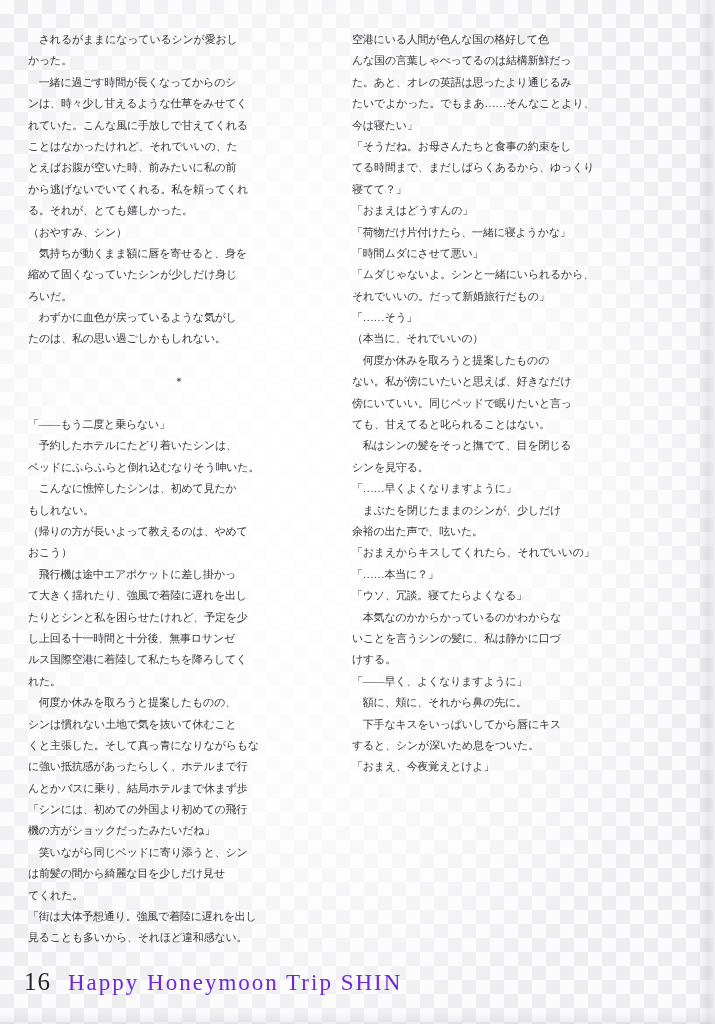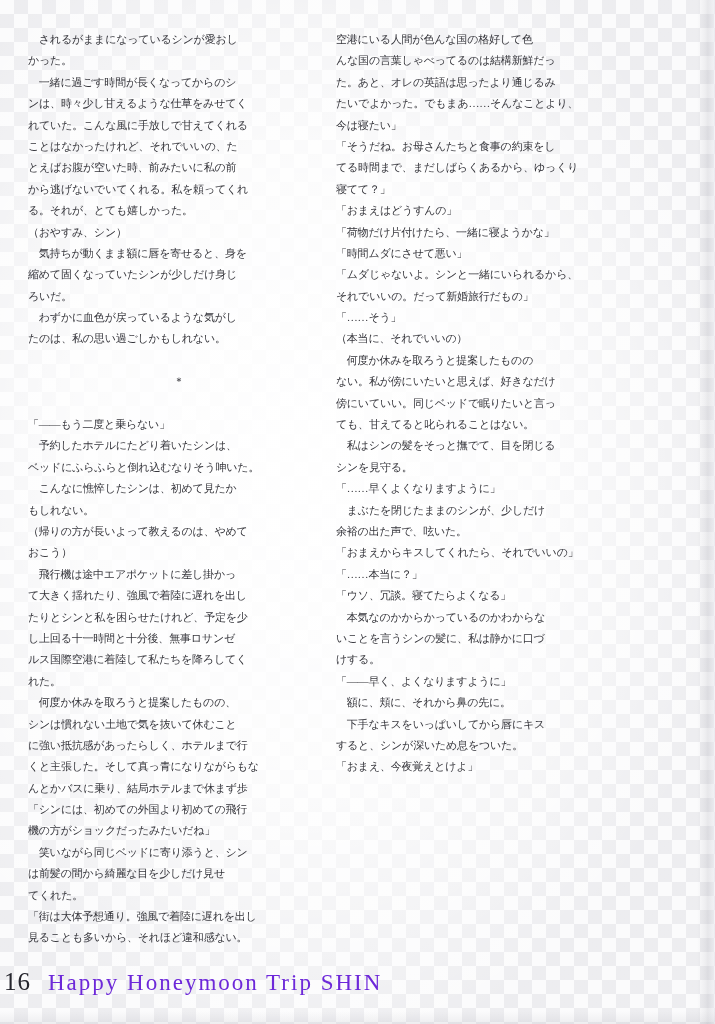--- a/index.html
+++ b/index.html
@@ -36,26 +36,26 @@
     position: absolute;
     top: 29px;
     width: 322px;
     color: #35353b;
     font-size: 11px;
     letter-spacing: -0.2px;
     line-height: 21.4px;
     white-space: nowrap;
   }
   .column.left  { left: 28px; }
-  .column.right { left: 336px; }
+  .column.right { left: 352px; }
   .line { height: 21.4px; }
   .line.center { text-align: center; padding-right: 20px; }
   .footer {
     position: absolute;
-    left: 4px;
+    left: 24px;
     top: 968px;
     display: flex;
     align-items: baseline;
   }
   .page-num {
     font-size: 25px;
     color: #26262e;
     letter-spacing: 1px;
     text-shadow: 0 0 3px rgba(255,255,255,0.9);
   }
@@ -119,22 +119,22 @@
       <div class="line">（帰りの方が長いよって教えるのは、やめて</div>
       <div class="line">おこう）</div>
       <div class="line">　飛行機は途中エアポケットに差し掛かっ</div>
       <div class="line">て大きく揺れたり、強風で着陸に遅れを出し</div>
       <div class="line">たりとシンと私を困らせたけれど、予定を少</div>
       <div class="line">し上回る十一時間と十分後、無事ロサンゼ</div>
       <div class="line">ルス国際空港に着陸して私たちを降ろしてく</div>
       <div class="line">れた。</div>
       <div class="line">　何度か休みを取ろうと提案したものの、</div>
       <div class="line">シンは慣れない土地で気を抜いて休むこと</div>
+      <div class="line">くと主張した。そして真っ青になりながらもな</div>
       <div class="line">に強い抵抗感があったらしく、ホテルまで行</div>
-      <div class="line">くと主張した。そして真っ青になりながらもな</div>
       <div class="line">んとかバスに乗り、結局ホテルまで休まず歩</div>
       <div class="line">「シンには、初めての外国より初めての飛行</div>
       <div class="line">機の方がショックだったみたいだね」</div>
       <div class="line">　笑いながら同じベッドに寄り添うと、シン</div>
       <div class="line">は前髪の間から綺麗な目を少しだけ見せ</div>
       <div class="line">てくれた。</div>
       <div class="line">「街は大体予想通り。強風で着陸に遅れを出し</div>
       <div class="line">見ることも多いから、それほど違和感ない。</div>
     </div>
 

